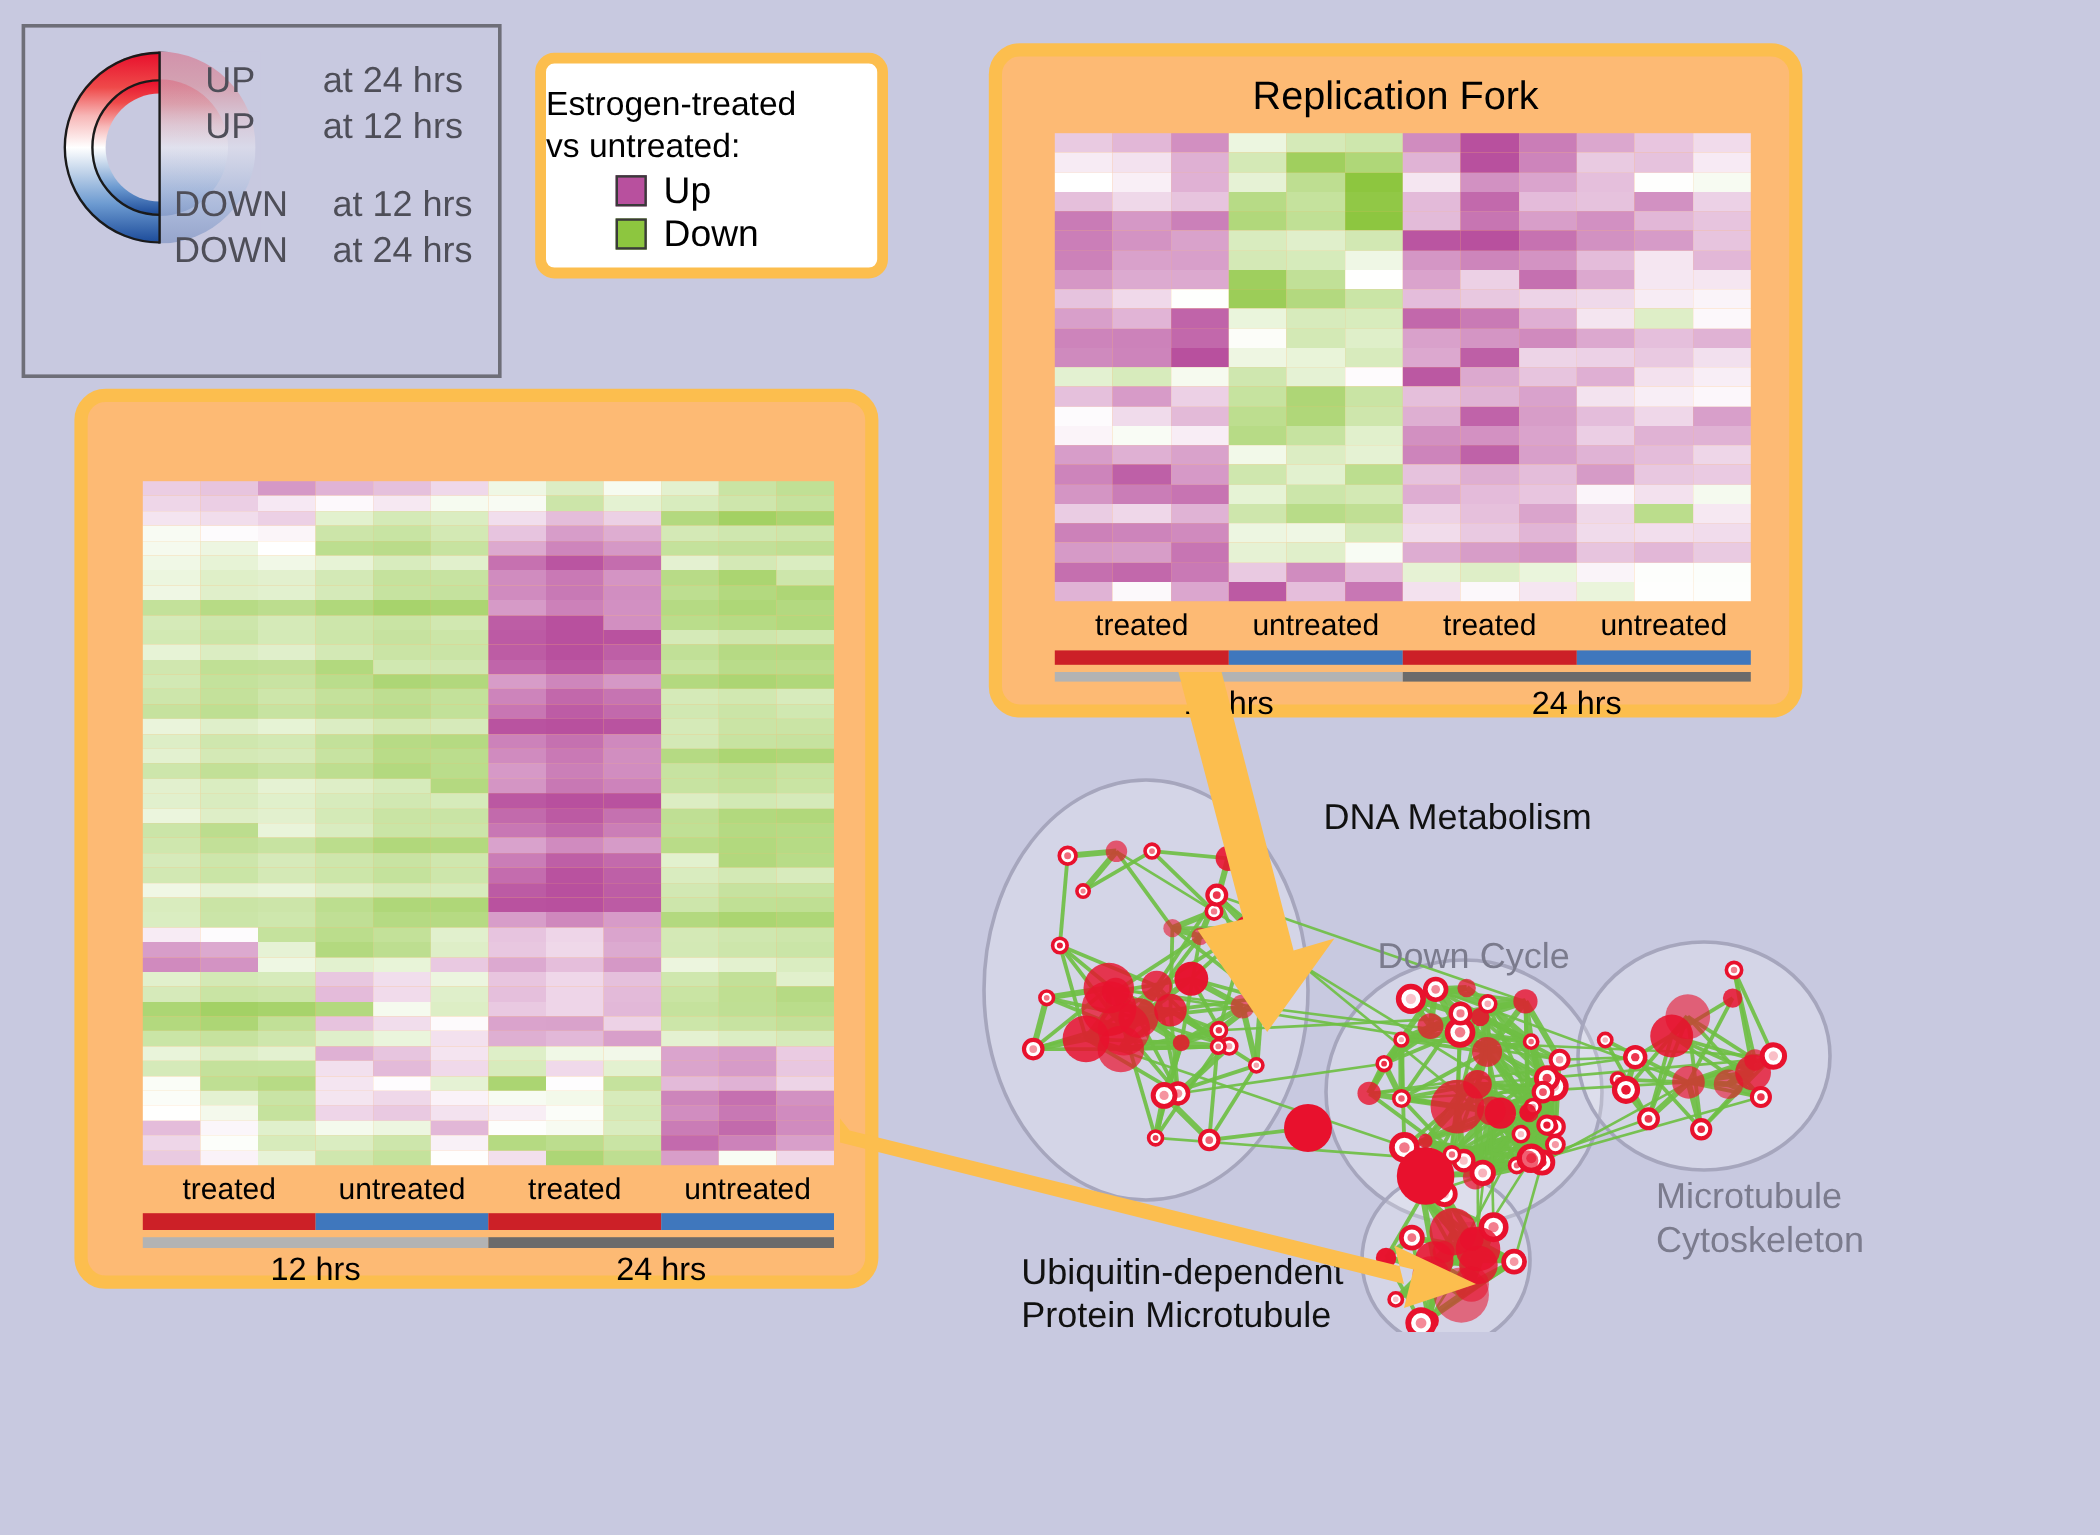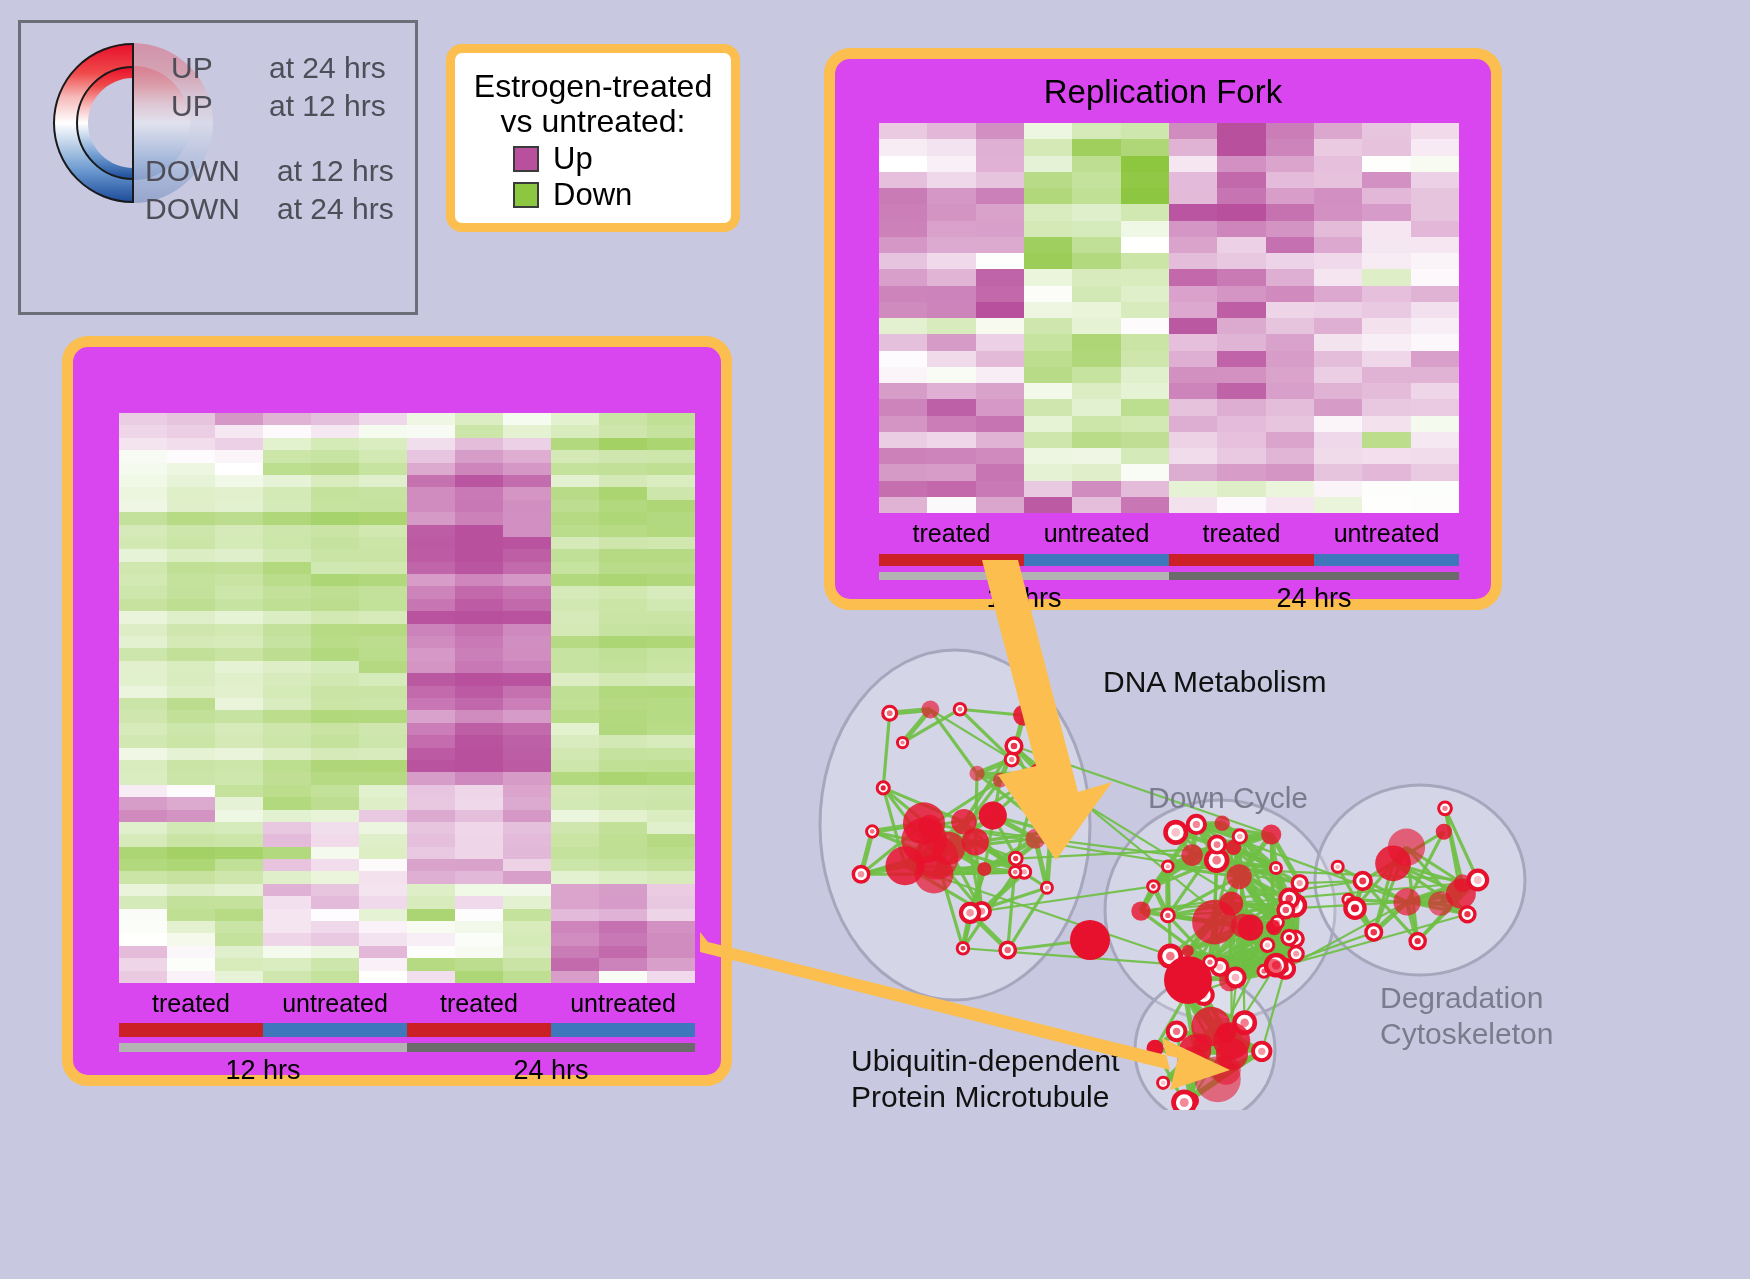--- a/index.html
+++ b/index.html
@@ -32,27 +32,27 @@
   .half-mask{position:absolute;left:80px;top:0;width:84px;height:162px;background:#c8c9e0;}
   .center-line{position:absolute;left:79px;top:0;width:2px;height:160px;background:#1a1a1a;}
   .key-label{position:absolute;color:#4e4e58;font-size:30px;letter-spacing:0px;white-space:nowrap;}
   .key-sub{position:absolute;left:0;right:0;text-align:center;color:#4e4e58;font-size:28px;line-height:34px;}
 
   
   #legend-box{
     position:absolute;left:446px;top:44px;width:294px;height:188px;
     background:#ffffff;border:9px solid #fcbe4e;border-radius:16px;box-sizing:border-box;
   }
-  #legend-box .lg-title{margin:16px 0 0 0;text-align:center;font-size:32px;line-height:35px;color:#000;}
+  #legend-box .lg-title{margin:16px 0 0 0;font-size:28px;line-height:35px;color:#000;}
   .lg-row{display:flex;align-items:center;gap:14px;margin:4px 0 0 58px;}
   .lg-swatch{width:26px;height:26px;border:2px solid #3a3a3a;box-sizing:border-box;}
   .lg-text{font-size:31px;color:#000;line-height:32px;}
 
   
-  .panel{position:absolute;background:#d946ef;border:11px solid #fcbe4e;border-radius:26px;box-sizing:border-box;margin-top:12px;}
+  .panel{position:absolute;background:#fdba74;border:11px solid #fcbe4e;border-radius:26px;box-sizing:border-box;}
   #panel-rf{left:824px;top:36px;width:678px;height:562px;}
   #panel-apc{left:62px;top:324px;width:670px;height:750px;}
   .panel-title{text-align:center;font-size:33px;color:#000;margin-top:14px;font-weight:normal;}
   #panel-apc .panel-title{font-size:31px;margin-top:16px;}
 
   .heat{position:absolute;display:grid;}
   .heat div{width:100%;height:100%;}
 
   .axis-labels{position:absolute;display:flex;}
   .axis-labels span{flex:1;text-align:center;font-size:25px;color:#000;}
@@ -1807,21 +1807,21 @@
       <g>
         <circle cx="300" cy="330" r="20" fill="#e8112d" fill-opacity="1.00"></circle>
       </g>
       <g>
         <circle cx="398" cy="370" r="24" fill="#e8112d" fill-opacity="1.00"></circle>
       </g>
     </svg>
 
   <div class="cluster-label" id="lbl-dna">DNA Metabolism</div>
   <div class="cluster-label" id="lbl-cc">Down Cycle</div>
-  <div class="cluster-label" id="lbl-mt">Degradation
+  <div class="cluster-label" id="lbl-mt">Microtubule
 Cytoskeleton</div>
   <div class="cluster-label" id="lbl-ub">Ubiquitin-dependent
 Protein Microtubule</div>
 
   <svg class="arrow" style="left:960px;top:560px;width:180px;height:320px;" viewBox="0 0 180 320">
     <polygon points="22,0 58,0 118,232 152,222 96,300 38,215 76,206" fill="#fcbe4e"></polygon>
   </svg>
 
   <svg class="arrow" style="left:700px;top:930px;width:560px;height:160px;" viewBox="0 0 560 160">
     <polygon points="0,2 0,22 470,140 462,108 530,140 470,160 478,128 8,12" fill="#fcbe4e"></polygon>

